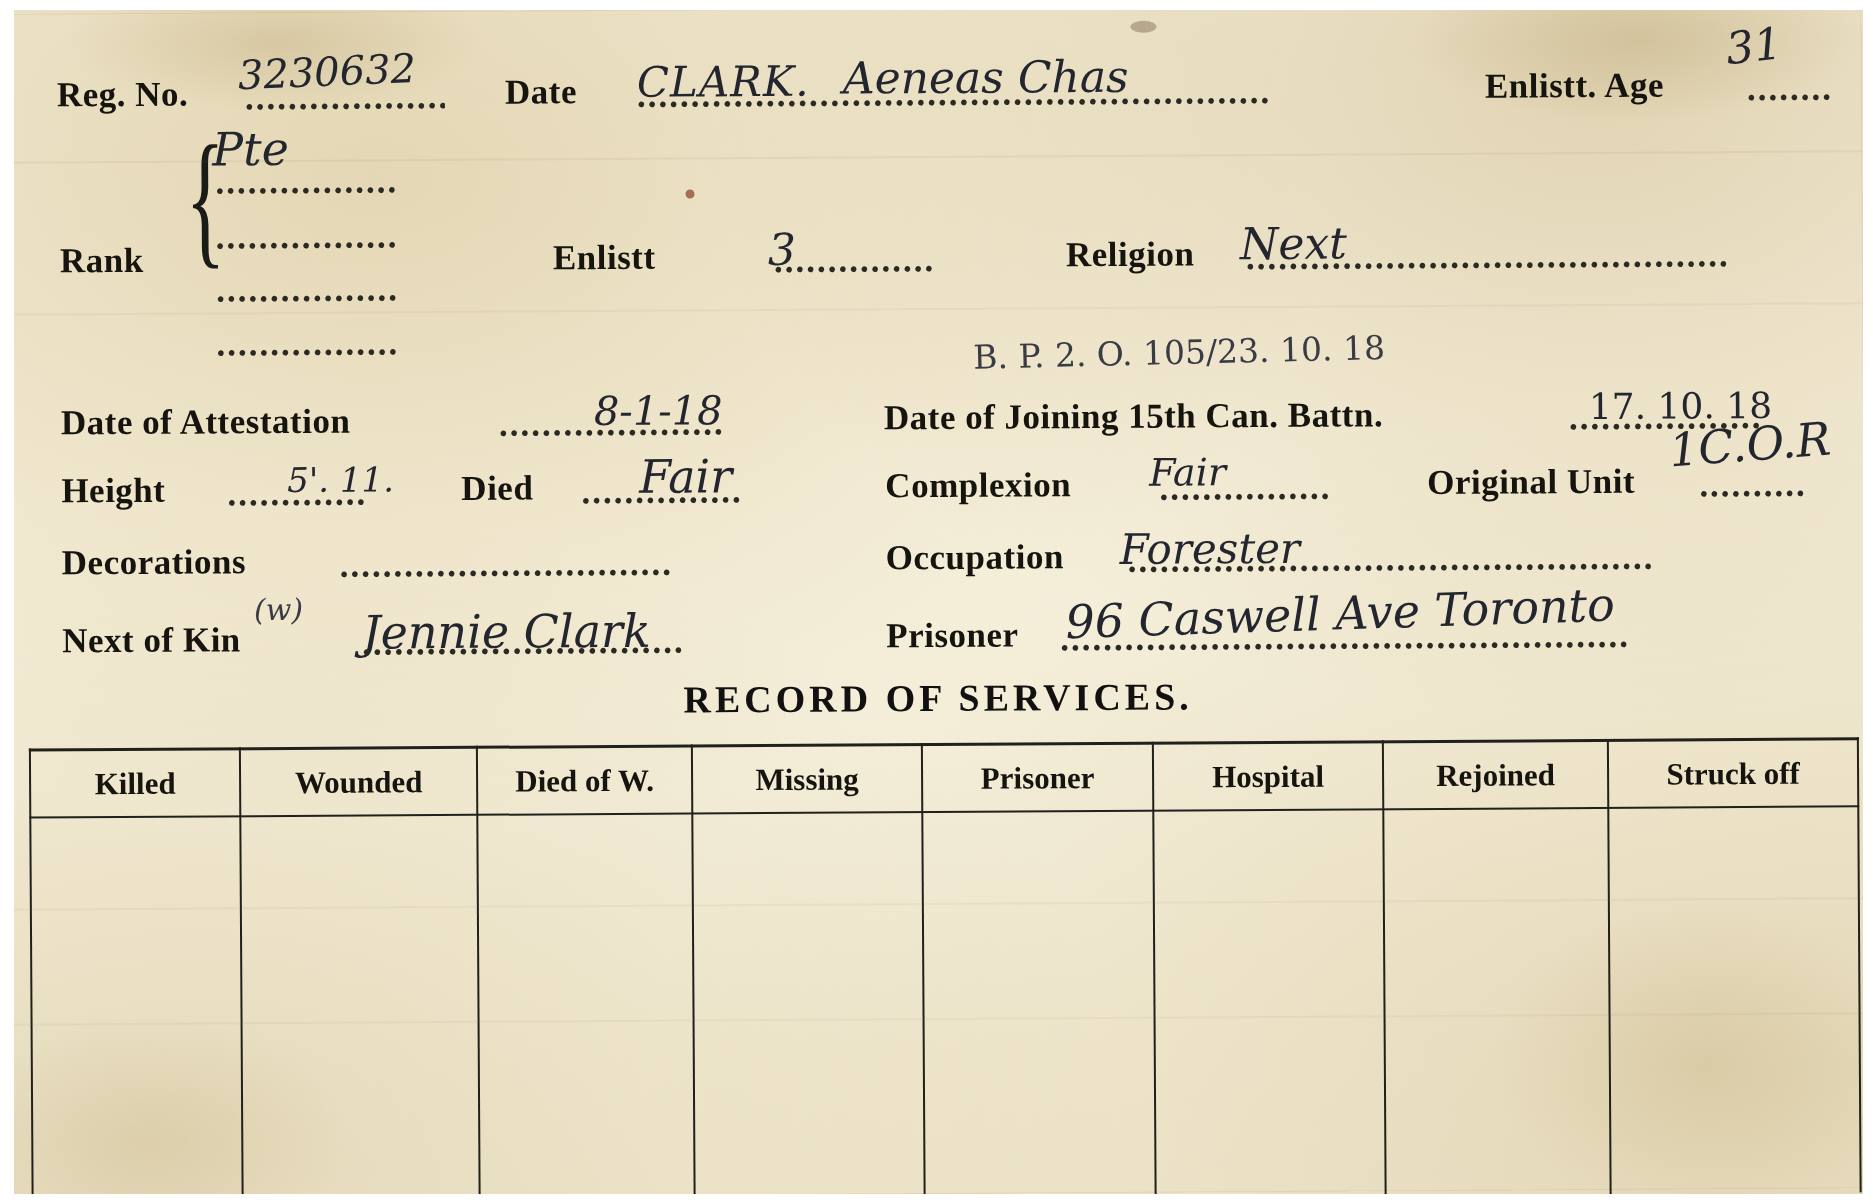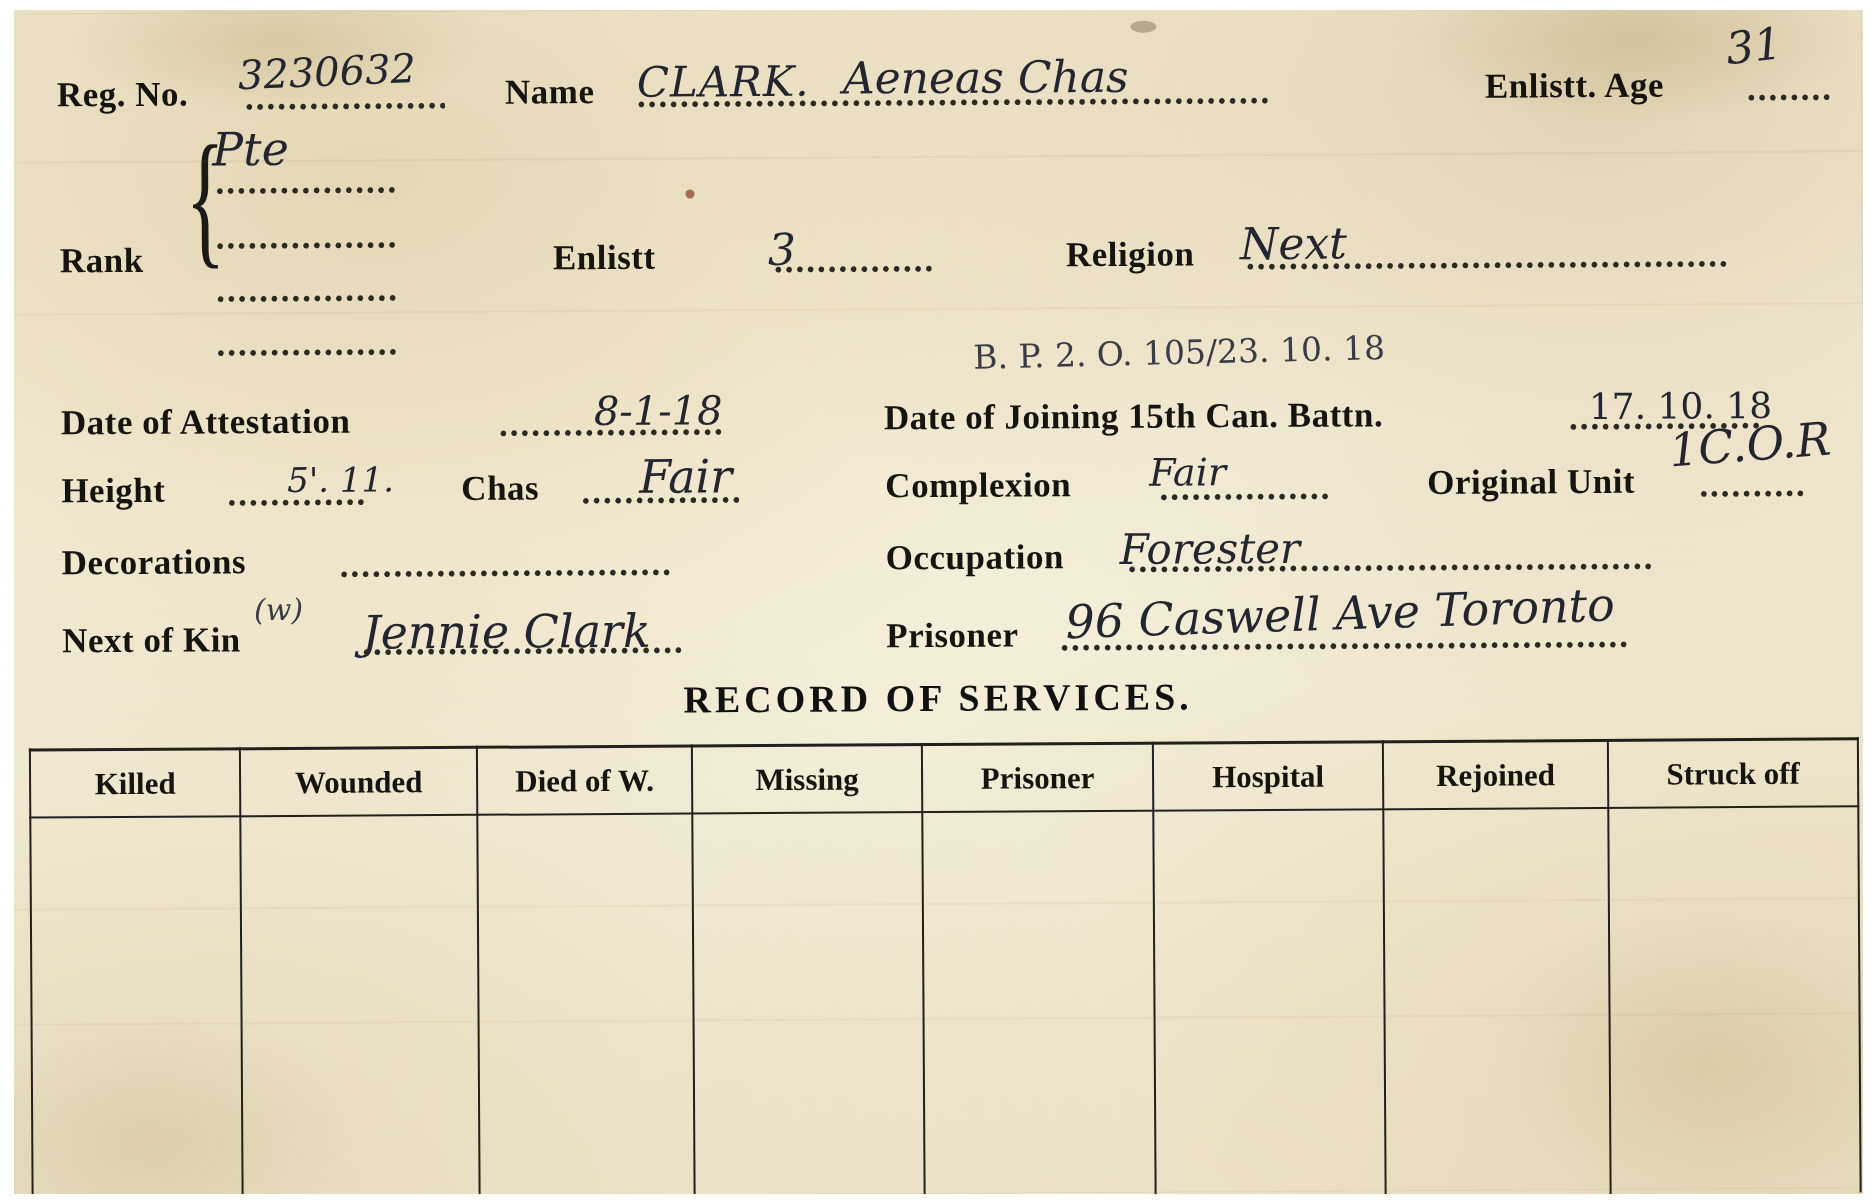--- a/index.html
+++ b/index.html
@@ -127,21 +127,21 @@
     <div class="stain" style="left:1400px;top:-50px;width:460px;height:170px;background:radial-gradient(ellipse,rgba(186,163,114,0.40),rgba(186,163,114,0) 70%);"></div>
     <div class="stain" style="left:1480px;top:900px;width:420px;height:320px;background:radial-gradient(ellipse,rgba(198,178,132,0.35),rgba(198,178,132,0) 70%);"></div>
     <div class="stain" style="left:-80px;top:1000px;width:420px;height:260px;background:radial-gradient(ellipse,rgba(198,178,132,0.30),rgba(198,178,132,0) 70%);"></div>
     <div class="stain" style="left:678px;top:180px;width:9px;height:9px;background:#8a3b22;opacity:.7;"></div>
     <div class="stain" style="left:1124px;top:14px;width:26px;height:12px;background:rgba(90,70,40,.35);"></div>
 
     <div class="lbl" style="left:50px;top:62px;">Reg. No.</div>
     <div class="hand dark" style="left:232px;top:40px;font-size:40px;transform:rotate(-2deg);">3230632</div>
     <div class="dots" style="left:238px;top:66px;width:200px;">...................</div>
 
-    <div class="lbl" style="left:498px;top:62px;">Name</div>
+    <div class="lbl" style="left:498px;top:62px;">Date</div>
     <div class="hand dark" style="left:630px;top:48px;font-size:42px;letter-spacing:1px;">CLARK.</div>
     <div class="hand dark" style="left:836px;top:44px;font-size:44px;">Aeneas Chas</div>
     <div class="dots" style="left:630px;top:66px;width:810px;">...........................................................</div>
 
     <div class="lbl" style="left:1478px;top:62px;">Enlistt. Age</div>
     <div class="hand dark" style="left:1722px;top:20px;font-size:44px;transform:rotate(-6deg);">31</div>
     <div class="dots" style="left:1740px;top:66px;width:110px;">........</div>
 
     <div class="lbl" style="left:52px;top:228px;">Rank</div>
     <div class="brace" style="left:178px;top:110px;">{</div>
@@ -167,21 +167,21 @@
     <div class="dots" style="left:490px;top:394px;width:330px;">.....................</div>
 
     <div class="lbl" style="left:875px;top:390px;">Date of Joining 15th Can. Battn.</div>
     <div class="hand dark" style="left:1580px;top:382px;font-size:36px;font-style:normal;">17. 10. 18</div>
     <div class="dots" style="left:1560px;top:394px;width:300px;">..................</div>
 
     <div class="lbl" style="left:52px;top:458px;text-align:center;">Height</div>
     <div class="hand dark" style="left:278px;top:448px;font-size:34px;">5'. 11.</div>
     <div class="dots" style="left:218px;top:462px;width:200px;">.............</div>
 
-    <div class="lbl" style="left:452px;top:458px;">Chas</div>
+    <div class="lbl" style="left:452px;top:458px;">Died</div>
     <div class="hand dark" style="left:630px;top:440px;font-size:46px;">Fair</div>
     <div class="dots" style="left:572px;top:462px;width:250px;">...............</div>
 
     <div class="lbl" style="left:876px;top:458px;">Complexion</div>
     <div class="hand dark" style="left:1140px;top:444px;font-size:38px;">Fair</div>
     <div class="dots" style="left:1150px;top:462px;width:270px;">................</div>
 
     <div class="lbl" style="left:1418px;top:458px;">Original Unit</div>
     <div class="hand dark" style="left:1662px;top:420px;font-size:46px;transform:rotate(-4deg);">1C.O.R</div>
     <div class="dots" style="left:1690px;top:462px;width:170px;">..........</div>

